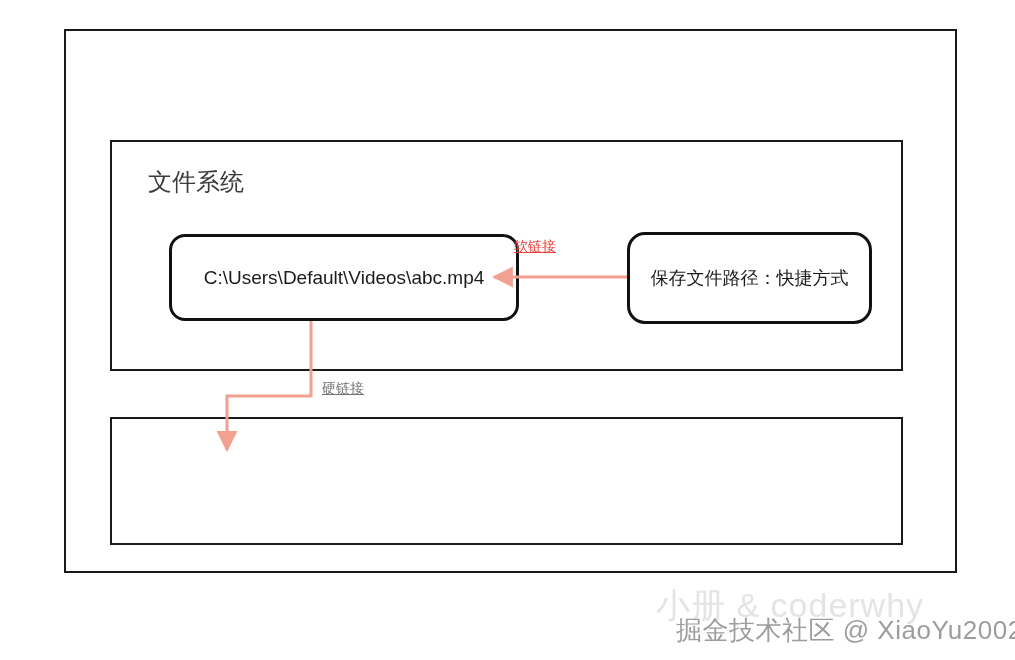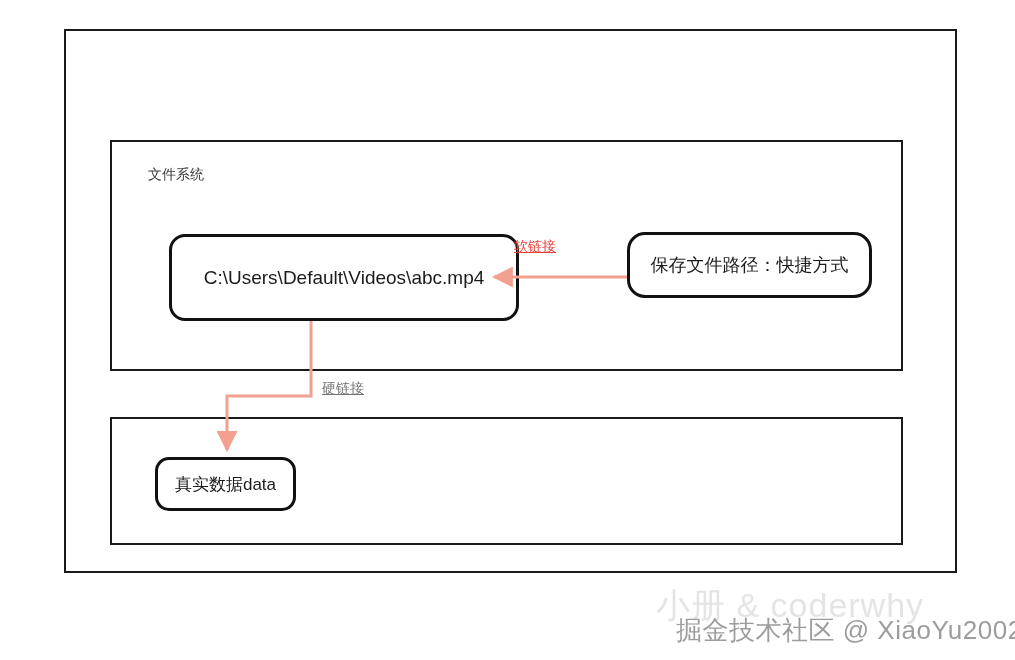--- a/index.html
+++ b/index.html
@@ -65,21 +65,21 @@
   }
   .disk-section {
     left: 110px;
     top: 417px;
     width: 793px;
     height: 128px;
   }
 
   .section-label {
     position: absolute;
-    font-size: 14px;
+    font-size: 24px;
     color: #3a3a3a;
     white-space: nowrap;
   }
   .fs-label {
     left: 148px;
     top: 166px;
   }
   .disk-label {
     left: 730px;
     top: 440px;
@@ -110,21 +110,21 @@
   }
   .node-path .node-label {
     font-size: 19px;
     color: #1b1b1b;
   }
 
   .node-shortcut {
     left: 627px;
     top: 232px;
     width: 245px;
-    height: 66px;
+    height: 92px;
     border-radius: 18px;
   }
   .node-shortcut .node-label {
     font-size: 18px;
     color: #1b1b1b;
   }
 
   .node-data {
     left: 155px;
     top: 457px;
@@ -198,23 +198,20 @@
   <div class="section-box disk-section" style="border-color: rgb(26, 26, 26);"></div>
 
   <div class="node node-path" style="border-color: rgb(17, 17, 17); margin-left: 32px;">
     <span class="node-label">C:\Users\Default\Videos\abc.mp4</span>
   </div>
 
   <div class="node node-shortcut" style="border-color: rgb(17, 17, 17);">
     <span class="node-label">保存文件路径：快捷方式</span>
   </div>
 
-  <div class="node node-data" style="border-color: rgb(17, 17, 17);">
-    <span class="node-label">真实数据data</span>
-  </div>
 
   <svg class="connectors" viewBox="0 0 1015 660" width="1015" height="660">
     <defs>
       <marker id="arrow-left" viewBox="0 0 10 10" refX="9" refY="5" markerWidth="7" markerHeight="7" orient="auto-start-reverse">
         <path d="M 0 0 L 10 5 L 0 10 z" fill="#f2a08f"></path>
       </marker>
       <marker id="arrow-down" viewBox="0 0 10 10" refX="9" refY="5" markerWidth="7" markerHeight="7" orient="auto-start-reverse">
         <path d="M 0 0 L 10 5 L 0 10 z" fill="#f2a08f"></path>
       </marker>
     </defs>

